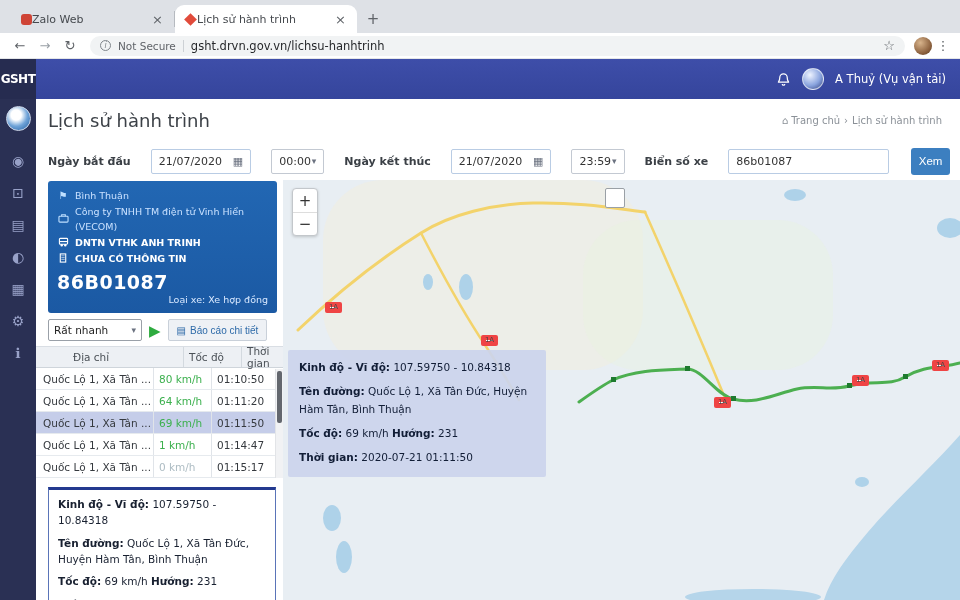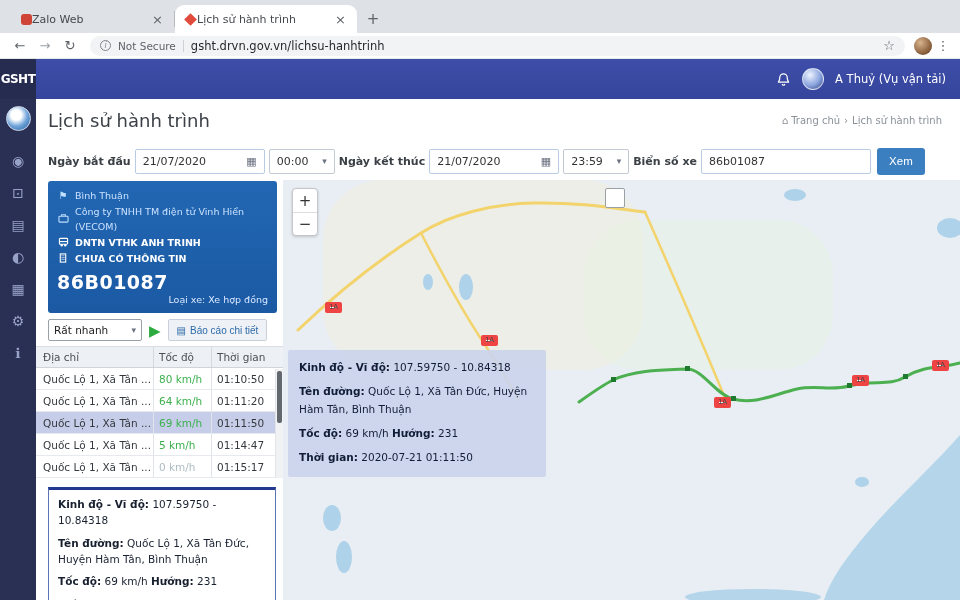--- a/index.html
+++ b/index.html
@@ -54,21 +54,21 @@
   .sb-logo{width:25px;height:25px;border-radius:50%;margin-bottom:14px;flex:none;
            background:radial-gradient(circle at 40% 35%,#ffffff 25%,#6fa3d8 55%,#1d5a9e);border:1px solid #cfd8ea;}
   .sb-icon{color:#98a1c8;font-size:14px;line-height:1;margin:9px 0;}
 
   .mainarea{margin-left:36px;height:100%;display:flex;flex-direction:column;background:#fff;}
   .titlebar{height:43px;display:flex;align-items:center;padding:0 18px 0 12px;flex:none;}
   .pagetitle{font-size:18px;color:#3c4147;}
   .breadcrumb{margin-left:auto;font-size:10px;color:#8a9097;display:flex;align-items:center;gap:4px;}
   .crumb-home{display:flex;align-items:center;gap:3px;color:#8a9097;}
 
-  .filterbar{height:38px;display:flex;align-items:center;padding:0 10px 0 12px;gap:4px;flex:none;}
+  .filterbar{height:38px;display:flex;align-items:center;padding:0 10px 0 12px;gap:20px;flex:none;}
   .flabel{font-size:11px;font-weight:bold;color:#3b4046;white-space:nowrap;}
   .fbox{height:25px;border:1px solid #b9cce4;border-radius:2px;background:#fff;display:flex;align-items:center;
         padding:0 7px;font-size:11px;color:#333;}
   .datein{width:130px;justify-content:space-between;}
   .timesel{width:66px;justify-content:space-between;border-color:#c3c9d2;}
   .caret{color:#6b7280;font-size:9px;}
   .calicon{color:#6b7280;}
   .platein{width:170px;border:1px solid #b9cce4;border-radius:2px;height:25px;font-size:11px;color:#333;
            padding:0 7px;font-family:inherit;outline:none;}
   .viewbtn{width:48px;height:27px;background:#3c7fc0;color:#fff;border:none;border-radius:3px;font-size:11.5px;
@@ -88,21 +88,21 @@
   .ctrlrow{display:flex;align-items:center;gap:7px;margin:2px 6px 5px 12px;}
   .speedsel{width:94px;height:22px;border:1px solid #9aa0a8;border-radius:2px;background:#fff;font-size:10.5px;
             color:#222;display:flex;align-items:center;justify-content:space-between;padding:0 5px;}
   .playbtn{color:#2eab3f;font-size:15px;line-height:1;background:none;border:none;padding:0;}
   .reportbtn{height:22px;background:#eef1f5;border:1px solid #c9d0d9;border-radius:2px;color:#2d6aa8;
              font-size:10px;display:flex;align-items:center;gap:4px;padding:0 8px;}
   .ric{font-size:10px;color:#2d6aa8;}
 
   .dtable{position:relative;font-size:10.5px;color:#35393e;flex:none;}
   .trow{display:flex;height:22px;align-items:center;border-bottom:1px solid #e6eaee;background:#fff;}
-  .trow.thead{background:#edf0f4;border-top:1px solid #d9dee4;border-bottom:1px solid #cfd5db;color:#4a5056;}
+  .trow.thead{background:#edf0f4;border-top:1px solid #d9dee4;border-bottom:1px solid #cfd5db;color:#4a5056;padding-left:30px;}
   .trow.sel{background:#c5cde9;}
   .c1{width:118px;padding-left:7px;white-space:nowrap;overflow:hidden;text-overflow:ellipsis;border-right:1px solid #e0e4e9;height:100%;display:flex;align-items:center;}
   .c2{width:58px;padding-left:5px;border-right:1px solid #e0e4e9;height:100%;display:flex;align-items:center;}
   .c3{flex:1;padding-left:5px;height:100%;display:flex;align-items:center;}
   .thead .c1,.thead .c2{border-right:1px solid #d3d9df;}
   .spd{color:#3cb04e;}
   .spd0{color:#adbcc3;}
   .vscroll{position:absolute;right:0;top:23px;bottom:0;width:8px;background:#f1f2f4;border-left:1px solid #e2e4e7;}
   .vthumb{position:absolute;top:2px;left:1px;width:5px;height:52px;background:#63676e;border-radius:2px;}
 
@@ -295,21 +295,21 @@
               <span class="c2 spd">64 km/h</span>
               <span class="c3">01:11:20</span>
             </div>
             <div class="trow sel">
               <span class="c1">Quốc Lộ 1, Xã Tân ...</span>
               <span class="c2 spd">69 km/h</span>
               <span class="c3">01:11:50</span>
             </div>
             <div class="trow">
               <span class="c1">Quốc Lộ 1, Xã Tân ...</span>
-              <span class="c2 spd">5 km/h</span>
+              <span class="c2 spd">1 km/h</span>
               <span class="c3">01:14:47</span>
             </div>
             <div class="trow">
               <span class="c1">Quốc Lộ 1, Xã Tân ...</span>
               <span class="c2 spd spd0">0 km/h</span>
               <span class="c3">01:15:17</span>
             </div>
             <div class="vscroll">
               <div class="vthumb"></div>
             </div>

